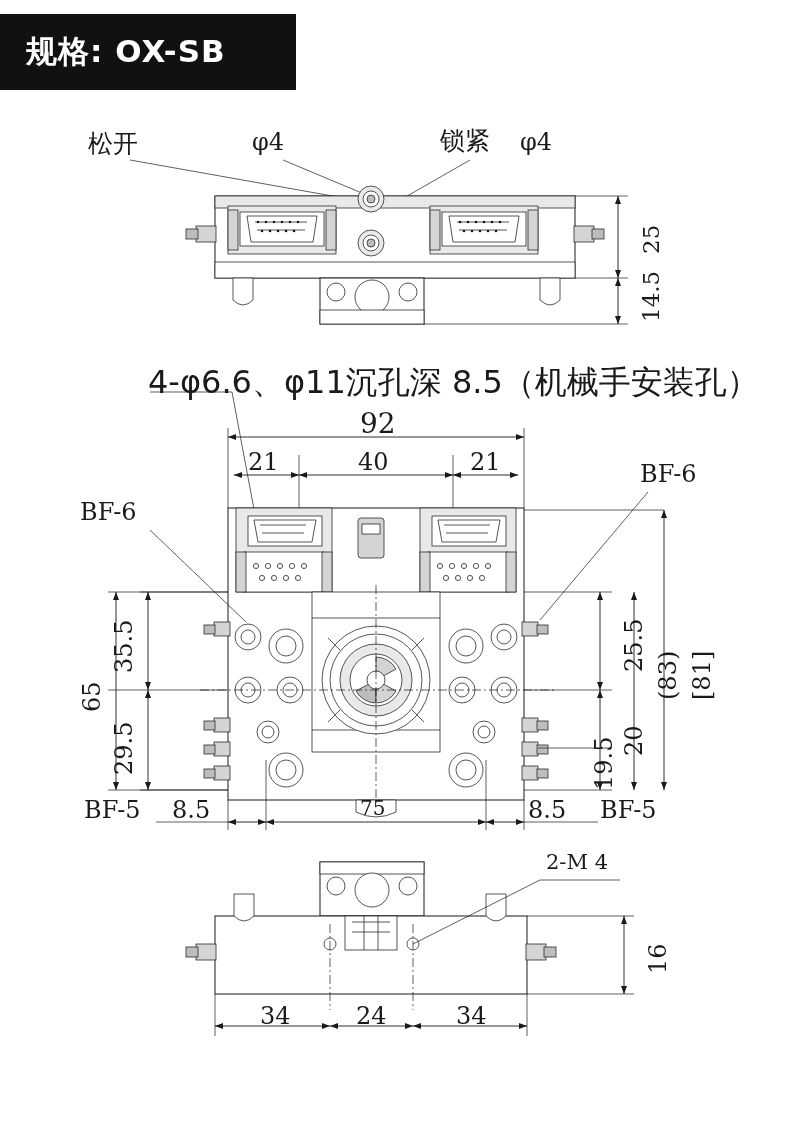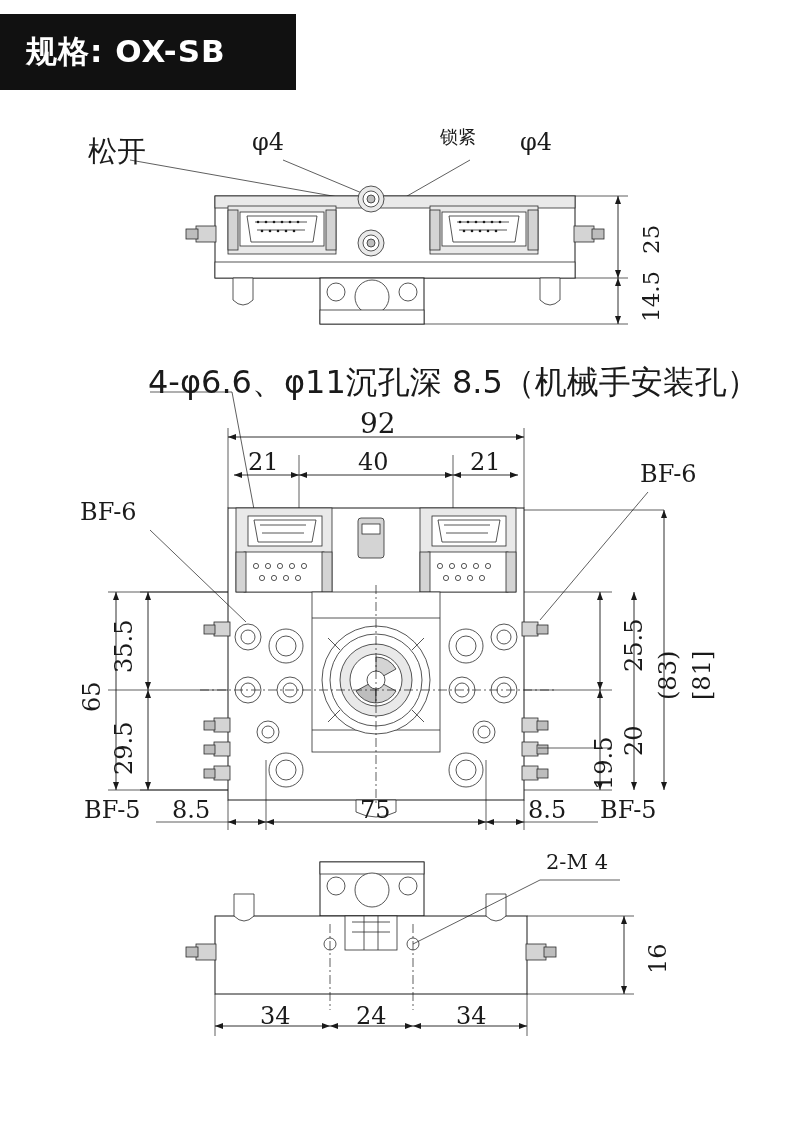--- a/index.html
+++ b/index.html
@@ -411,23 +411,23 @@
       <path class="fillk" d="M330 1026 l-8 -3 v6 z"></path>
       <path class="ln-dim" d="M330 1026 L413 1026"></path>
       <path class="fillk" d="M330 1026 l8 -3 v6 z"></path>
       <path class="fillk" d="M413 1026 l-8 -3 v6 z"></path>
       <path class="ln-dim" d="M413 1026 L527 1026"></path>
       <path class="fillk" d="M413 1026 l8 -3 v6 z"></path>
       <path class="fillk" d="M527 1026 l-8 -3 v6 z"></path>
     </g>
   </svg>
 
-  <div class="lbl cn" style="left:88px; top:137px; font-size:29px;">松开</div>
+  <div class="lbl cn" style="left:88px; top:131px; font-size:25px;">松开</div>
   <div class="lbl" style="left:252px; top:130px; font-size:24px;">φ4</div>
-  <div class="lbl cn" style="left:440px; top:128px; font-size:18px;">锁紧</div>
+  <div class="lbl cn" style="left:440px; top:128px; font-size:25px;">锁紧</div>
   <div class="lbl" style="left:520px; top:130px; font-size:24px;">φ4</div>
   <div class="lbl vert" style="left:640px; top:254px; font-size:23px;">25</div>
   <div class="lbl vert" style="left:640px; top:322px; font-size:23px;">14.5</div>
 
   <div class="lbl cn" style="left:148px; top:366px; font-size:32px;">4-φ6.6、φ11沉孔深 8.5（机械手安装孔）</div>
   <div class="lbl" style="left:360px; top:410px; font-size:28px;">92</div>
   <div class="lbl" style="left:248px; top:450px; font-size:24px;">21</div>
   <div class="lbl" style="left:358px; top:450px; font-size:24px;">40</div>
   <div class="lbl" style="left:470px; top:450px; font-size:24px;">21</div>
   <div class="lbl" style="left:80px; top:500px; font-size:24px;">BF-6</div>
@@ -437,21 +437,21 @@
   <div class="lbl vert" style="left:80px; top:712px; font-size:24px;">65</div>
   <div class="lbl vert" style="left:112px; top:673px; font-size:24px;">35.5</div>
   <div class="lbl vert" style="left:112px; top:775px; font-size:24px;">29.5</div>
   <div class="lbl vert" style="left:622px; top:672px; font-size:24px;">25.5</div>
   <div class="lbl vert" style="left:622px; top:756px; font-size:24px;">20</div>
   <div class="lbl vert" style="left:592px; top:790px; font-size:24px;">19.5</div>
   <div class="lbl vert" style="left:656px; top:700px; font-size:24px;">(83)</div>
   <div class="lbl vert" style="left:690px; top:700px; font-size:24px;">[81]</div>
   <div class="lbl" style="left:172px; top:798px; font-size:24px;">8.5</div>
   <div class="lbl" style="left:528px; top:798px; font-size:24px;">8.5</div>
-  <div class="lbl" style="left:360px; top:798px; font-size:24px;">75</div>
+  <div class="lbl" style="left:360px; top:798px; font-size:20px;">75</div>
 
   <div class="lbl" style="left:546px; top:852px; font-size:21px;">2-M 4</div>
   <div class="lbl vert" style="left:646px; top:974px; font-size:24px;">16</div>
   <div class="lbl" style="left:260px; top:1004px; font-size:24px;">34</div>
   <div class="lbl" style="left:356px; top:1004px; font-size:24px;">24</div>
   <div class="lbl" style="left:456px; top:1004px; font-size:24px;">34</div>
 
 
 </div>
 

